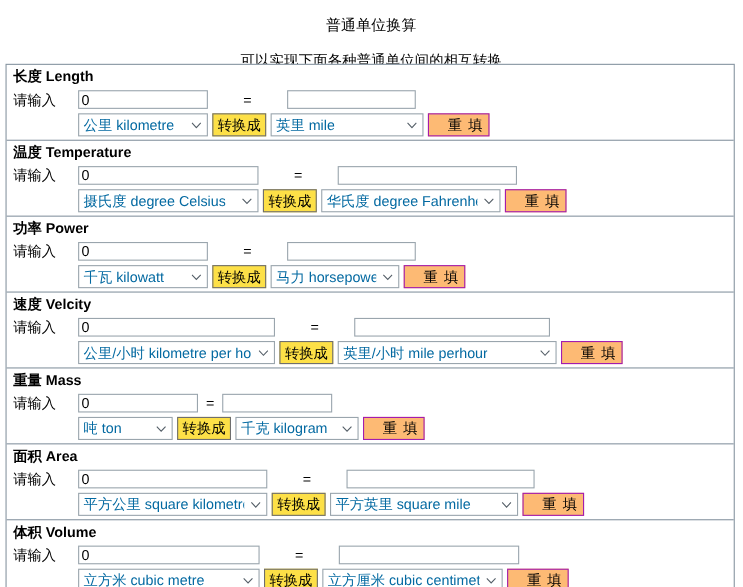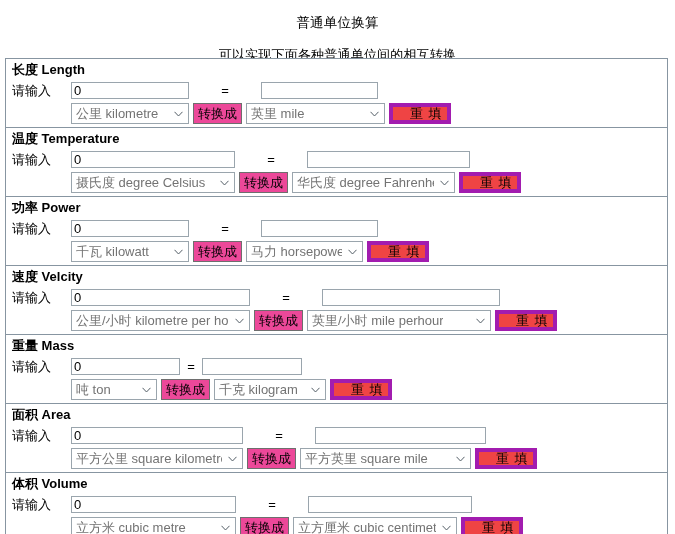--- a/index.html
+++ b/index.html
@@ -109,21 +109,21 @@
   }
 
   .sel {
     font-family: "Liberation Sans", "DejaVu Sans", sans-serif;
     font-size: 13px;
     height: 21px;
     line-height: 19px;
     border: 1px solid #9aa5ad;
     background: #ffffff
       no-repeat;
-    color: #737373;
+    color: #0369a1;
     box-sizing: border-box;
     padding: 0 20px 0 4px;
     display: flex;
     align-items: center;
     position: relative;
     cursor: default;
   }
   .sel .sel-text {
     overflow: hidden;
     text-overflow: clip;
@@ -138,33 +138,33 @@
     height: 6px;
   }
   .chev svg { display: block; }
 
   .btn {
     font-family: "Liberation Sans", "DejaVu Sans", sans-serif;
     font-size: 13px;
     height: 21px;
     line-height: 19px;
     border: 1px solid #6e6e6e;
-    background: #ec4899;
+    background: #fde047;
     color: #000;
     box-sizing: border-box;
     padding: 0 4px;
     cursor: default;
     display: flex;
     align-items: center;
     justify-content: center;
     white-space: nowrap;
   }
   .btn-reset {
-    border: 4px solid #a21caf;
-    background: #ef4444;
+    border: 1px solid #a21caf;
+    background: #fdba74;
     letter-spacing: 1px;
     padding-left: 17px;
   }
 
   .gap4  { width: 4px;  flex: 0 0 4px; }
 </style>
 </head>
 <body>
 
 <h1 class="page-title">普通单位换算</h1>
@@ -284,21 +284,21 @@
           <span class="sel-text">公里/小时 kilometre per hour</span>
           <span class="chev">
             <svg viewBox="0 0 9 6" width="9" height="6" aria-hidden="true">
               <path d="M0.5 0.8 L4.5 5 L8.5 0.8" fill="none" stroke="#555f68" stroke-width="1"></path>
             </svg>
           </span>
         </div>
         <span class="gap4"></span>
         <div class="btn">转换成</div>
         <span class="gap4"></span>
-        <div class="sel" style="width:184px">
+        <div class="sel" style="width:199px">
           <span class="sel-text">英里/小时 mile perhour</span>
           <span class="chev">
             <svg viewBox="0 0 9 6" width="9" height="6" aria-hidden="true">
               <path d="M0.5 0.8 L4.5 5 L8.5 0.8" fill="none" stroke="#555f68" stroke-width="1"></path>
             </svg>
           </span>
         </div>
         <span class="gap4"></span>
         <div class="btn btn-reset">重 填</div>
       </div>

